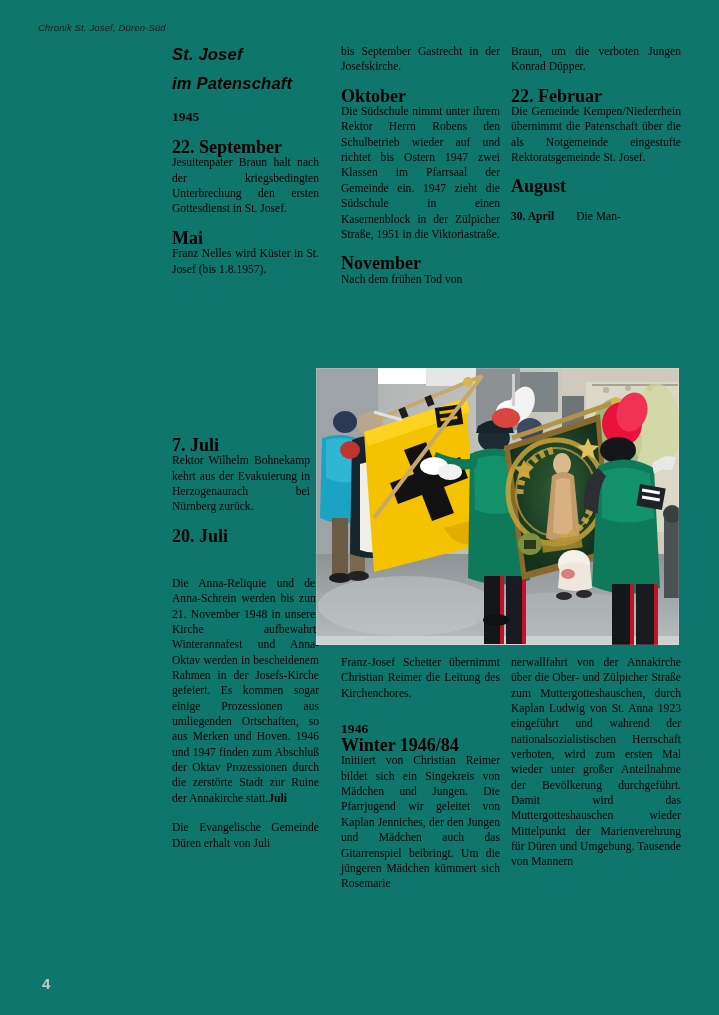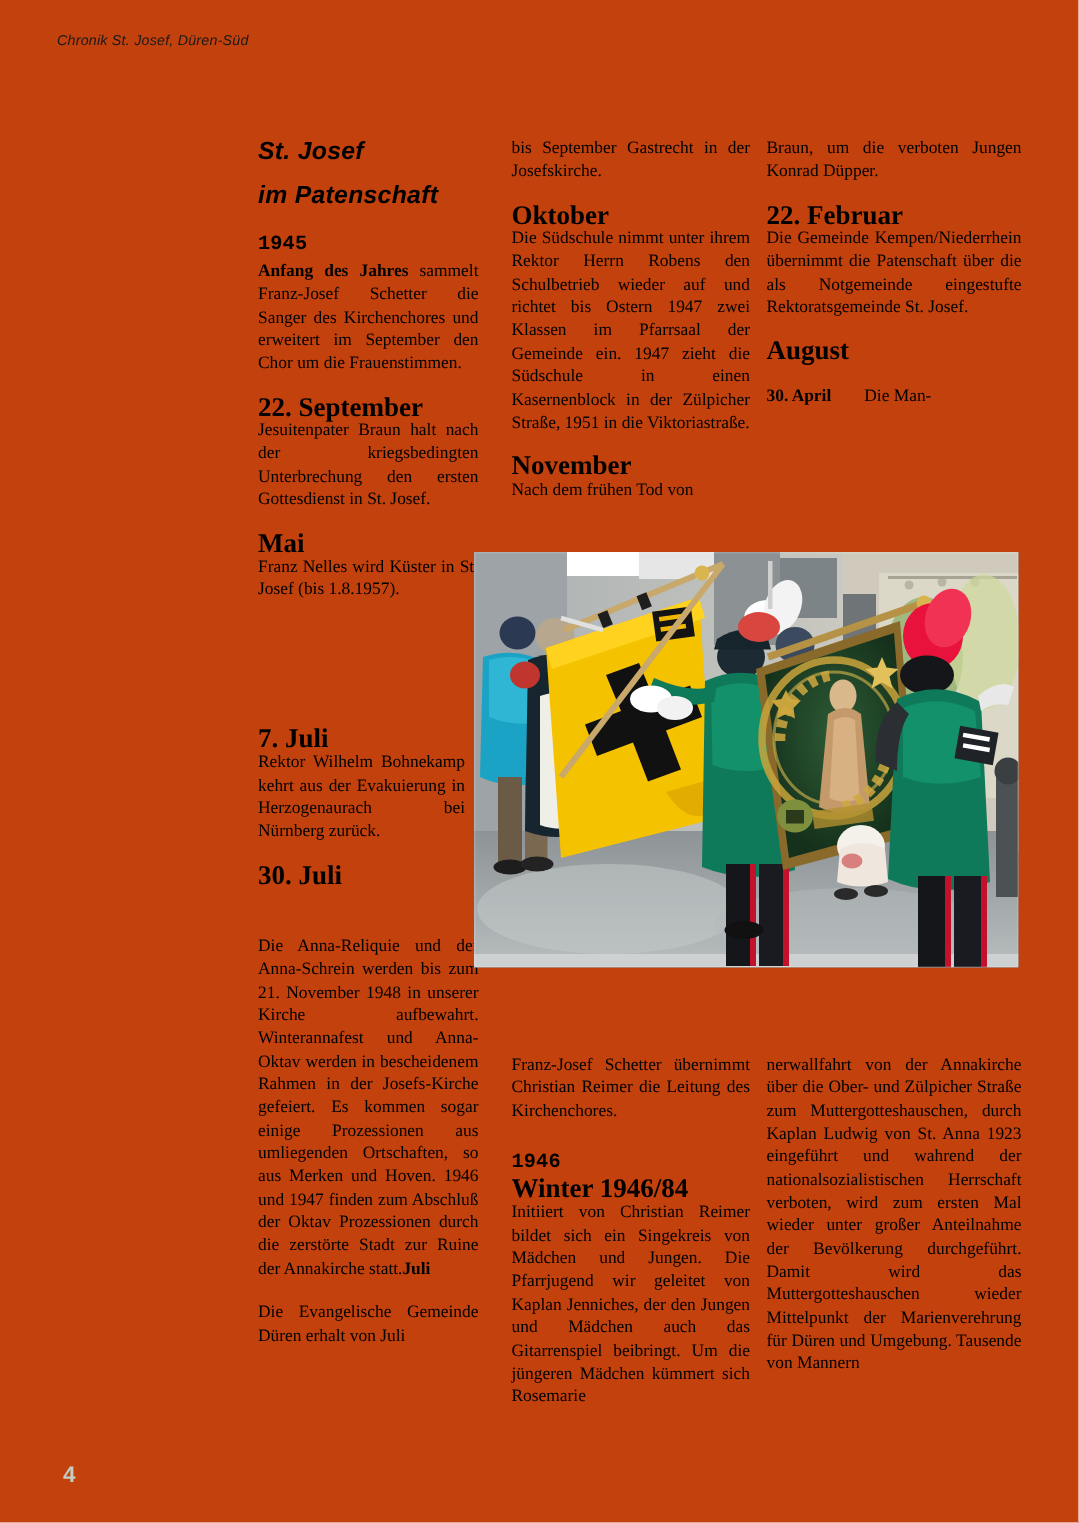--- a/index.html
+++ b/index.html
@@ -8,21 +8,21 @@
     background: #ffffff;
   }
   body {
     font-family: "Liberation Serif", "DejaVu Serif", serif;
     color: #000000;
   }
   .page {
     position: relative;
     width: 719px;
     height: 1015px;
-    background: #c2410c;
+    background: #0f766e;
     overflow: hidden;
   }
 
   
   .running-head {
     position: absolute;
     left: 38px;
     top: 22px;
     font-family: "Liberation Sans", "DejaVu Sans", sans-serif;
     font-style: italic;
@@ -44,21 +44,20 @@
   }
 
   
   .col {
     position: absolute;
     font-size: 11.6px;
     line-height: 15.35px;
     text-align: justify;
     text-justify: inter-word;
     hyphens: manual;
-    margin-top: 47px;
   }
   .col1 { left: 172px; top: 44px;  width: 147px; }
   .col2 { left: 341px; top: 44px;  width: 159px; }
   .col3 { left: 511px; top: 44px;  width: 170px; }
 
   
   .col1-narrow { width: 138px; }
 
   .col p {
     margin: 0;
@@ -73,21 +72,21 @@
   .title-main {
     font-family: "Liberation Sans", "DejaVu Sans", sans-serif;
     font-weight: bold;
     font-style: italic;
     font-size: 16.5px;
     line-height: 20px;
     letter-spacing: 0.2px;
     text-align: left;
   }
   .year-head {
-    font-family: Liberation Mono, monospace;
+    font-family: Liberation Serif, serif;
     font-weight: bold;
     font-size: 13.5px;
     line-height: 19px;
     text-align: left;
     letter-spacing: 0.1px;
   }
   .sub-head {
     font-weight: bold;
     font-size: 18px;
     line-height: 15.4px;
@@ -116,40 +115,39 @@
 
   <div class="col col1">
 
     <div class="title-main">St. Josef</div>
     <div class="gap-sm"></div>
     <div class="title-main">im Patenschaft</div>
 
     <div class="gap-md"></div>
 
     <div class="year-head">1945</div>
-    <p><span class="run-in-bold">Anfang des Jahres</span><span> sammelt Franz-Josef Schetter die Sanger des Kirchenchores und erweitert im September den Chor um die Frauenstimmen.</span></p>
 
     <div class="gap-md"></div>
 
     <div class="sub-head">22. September</div>
     <p>Jesuitenpater Braun halt nach der kriegsbedingten Unterbrechung den ersten Gottesdienst in St. Josef.</p>
 
     <div class="gap-md"></div>
 
     <div class="sub-head">Mai</div>
     <p>Franz Nelles wird Küster in St. Josef (bis 1.8.1957).</p>
   </div>
 
   <div class="col col1 col1-narrow" style="top:438px;">
     <div class="sub-head">7. Juli</div>
     <p>Rektor Wilhelm Bohnekamp kehrt aus der Evakuierung in Herzogenaurach bei Nürnberg zurück.</p>
 
     <div class="gap-md"></div>
 
-    <div class="sub-head">30. Juli</div>
+    <div class="sub-head">20. Juli</div>
   </div>
 
   <div class="col col1" style="top:576px; width:147px;">
     <p style="width:138px;"><span></span></p>
   </div>
 
   <div class="col col1" style="top:576px; width:147px;">
     <p><span>Die Anna-Reliquie und der Anna-Schrein werden bis zum 21. November 1948 in unserer Kirche aufbewahrt. Winterannafest und Anna-Oktav werden in bescheidenem Rahmen in der Josefs-Kirche gefeiert. Es kommen sogar einige Prozessionen aus umliegenden Ortschaften, so aus Merken und Hoven. 1946 und 1947 finden zum Abschluß der Oktav Prozessionen durch die zerstörte Stadt zur Ruine der Annakirche statt.</span><span class="run-in-bold">Juli</span></p>
     <div class="gap-md"></div>
     <p>Die Evangelische Gemeinde Düren erhalt von Juli</p>

